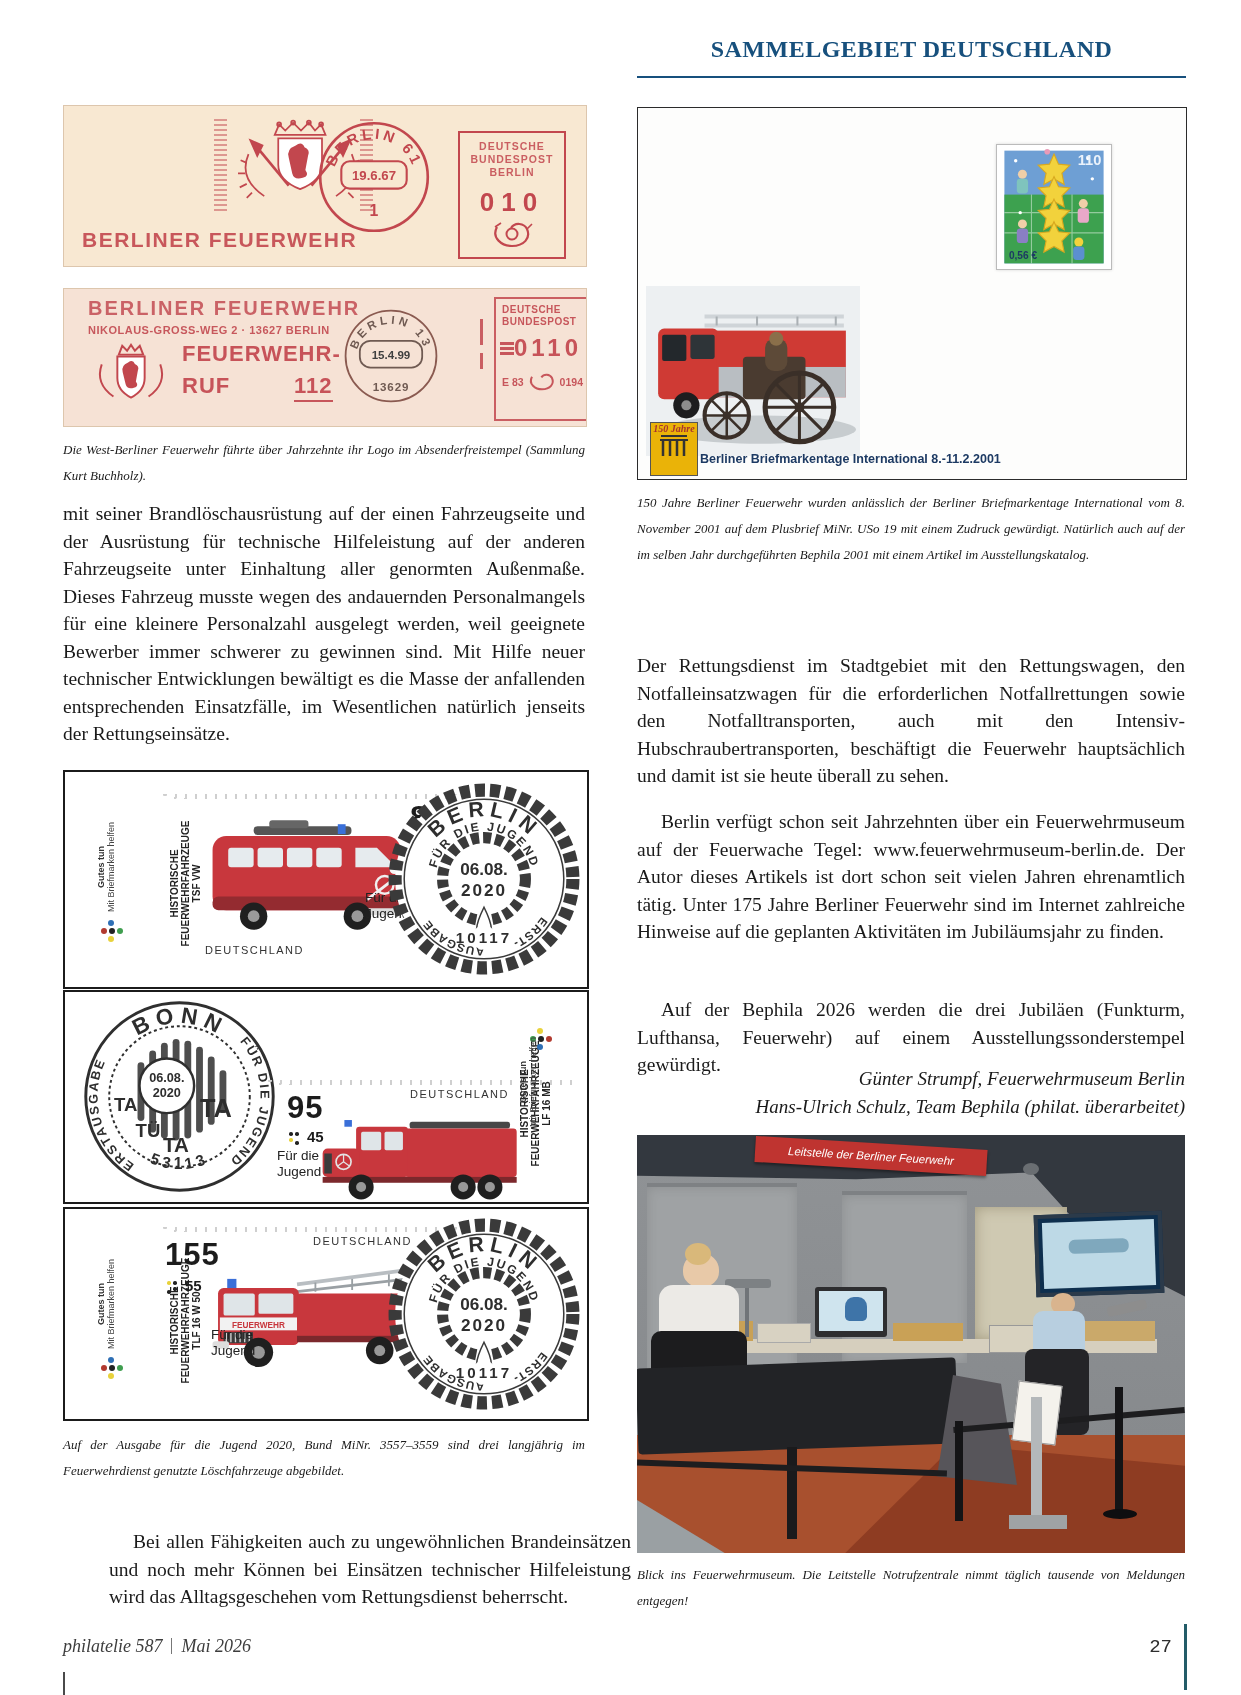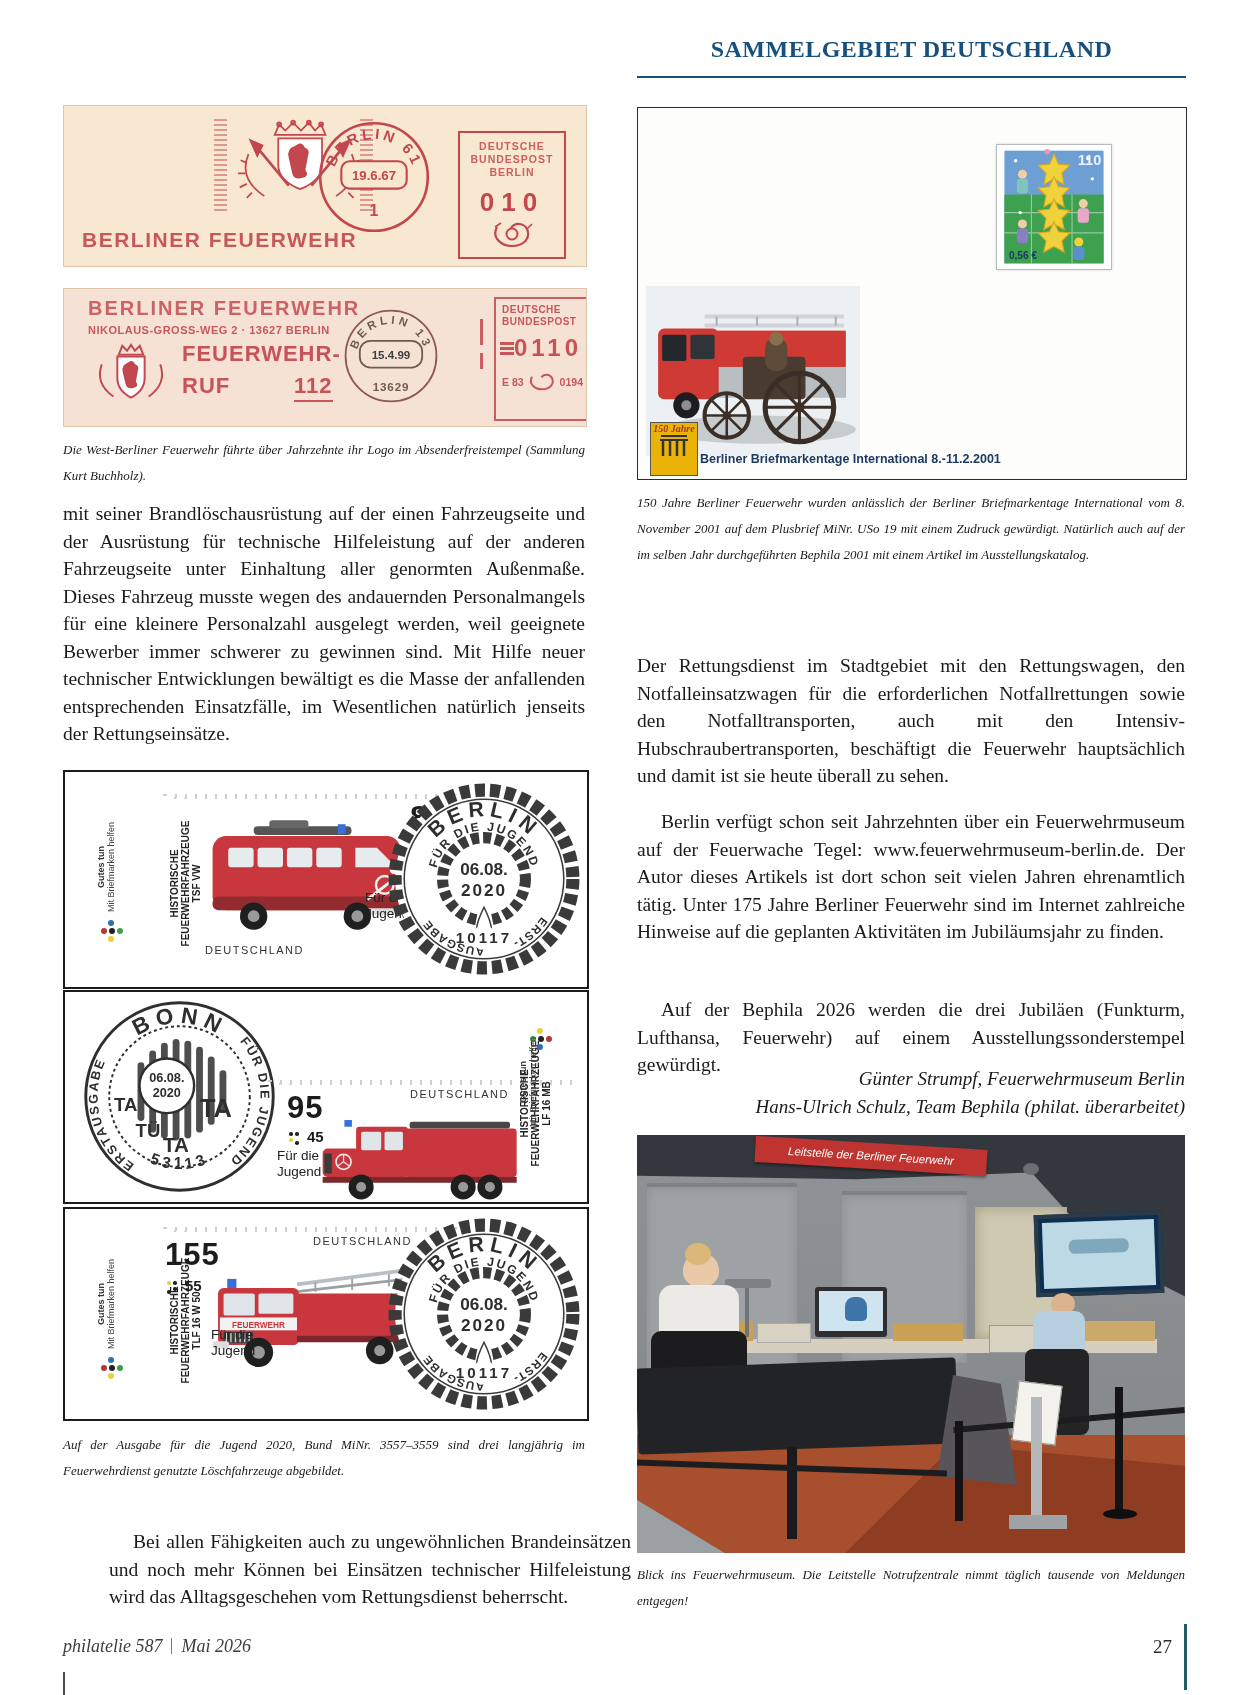--- a/index.html
+++ b/index.html
@@ -549,17 +549,17 @@
     <div class="abs" style="left:378px;top:248px;width:42px;height:58px;background:#f4f2ec;border:1px solid #999;transform:rotate(7deg);"></div>
     <div class="abs" style="left:394px;top:262px;width:11px;height:122px;background:#b4b8ba;"></div>
     <div class="abs" style="left:372px;top:380px;width:58px;height:14px;background:#9fa3a5;"></div>
   </div>
 
   <div class="abs cap" style="left:637px;top:1562px;width:548px;">Blick ins Feuerwehrmuseum. Die Leitstelle Notrufzentrale nimmt täglich tausende von Meldungen entgegen!</div>
 
   <div class="abs foot" style="left:63px;top:1636px;">
     <span>philatelie 587</span><span class="sep"></span><span>Mai 2026</span>
   </div>
-  <div class="abs pageno" style="left:1120px;top:1636px;width:52px;text-align:right;">27</div>
+  <div class="abs pageno" style="left:1120px;top:1636px;width:52px;text-align:right;font-family:Liberation Mono, monospace;">27</div>
   <div class="abs" style="left:1184px;top:1624px;width:2.5px;height:66px;background:#235c68;"></div>
   <div class="abs" style="left:63px;top:1672px;width:2px;height:23px;background:#4a4a4a;"></div>
 
 </div>
 
 </body></html>

